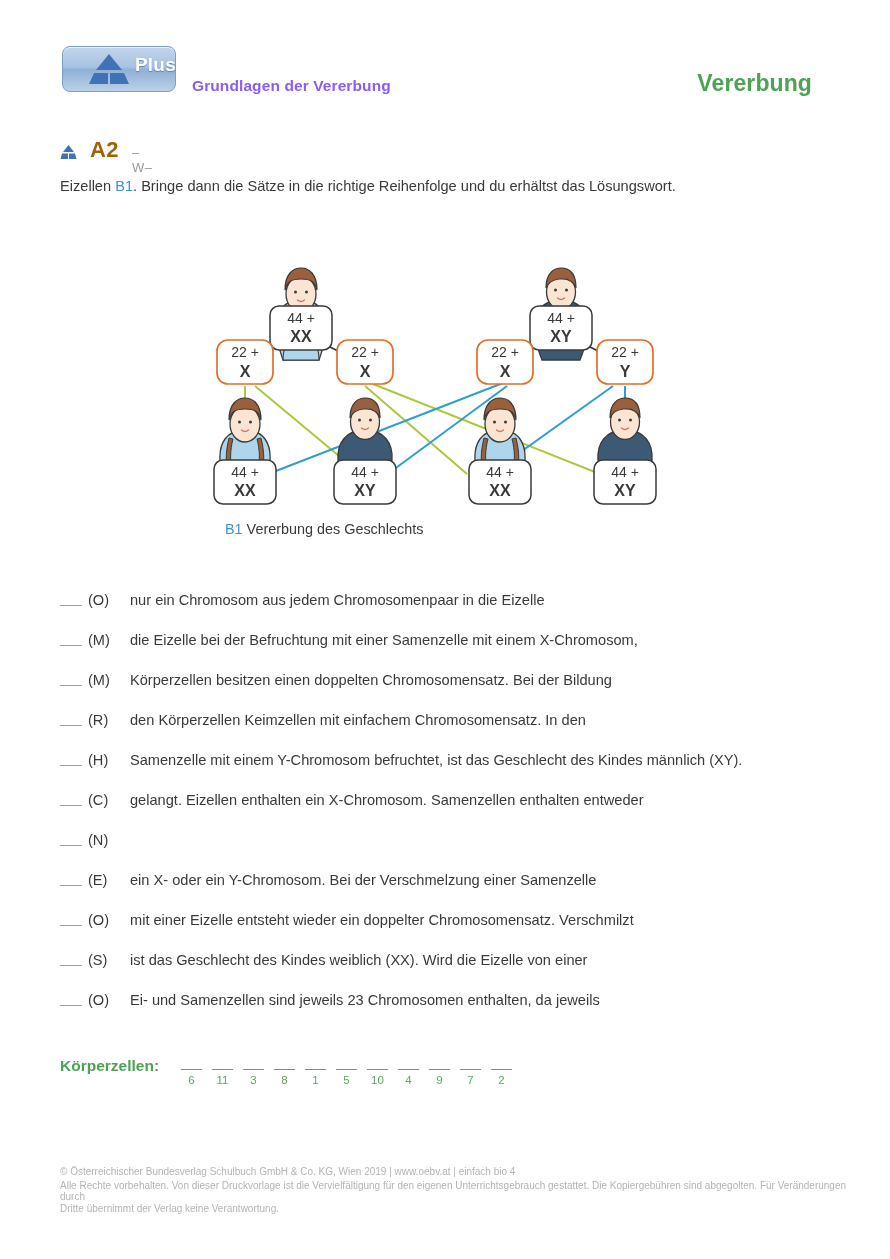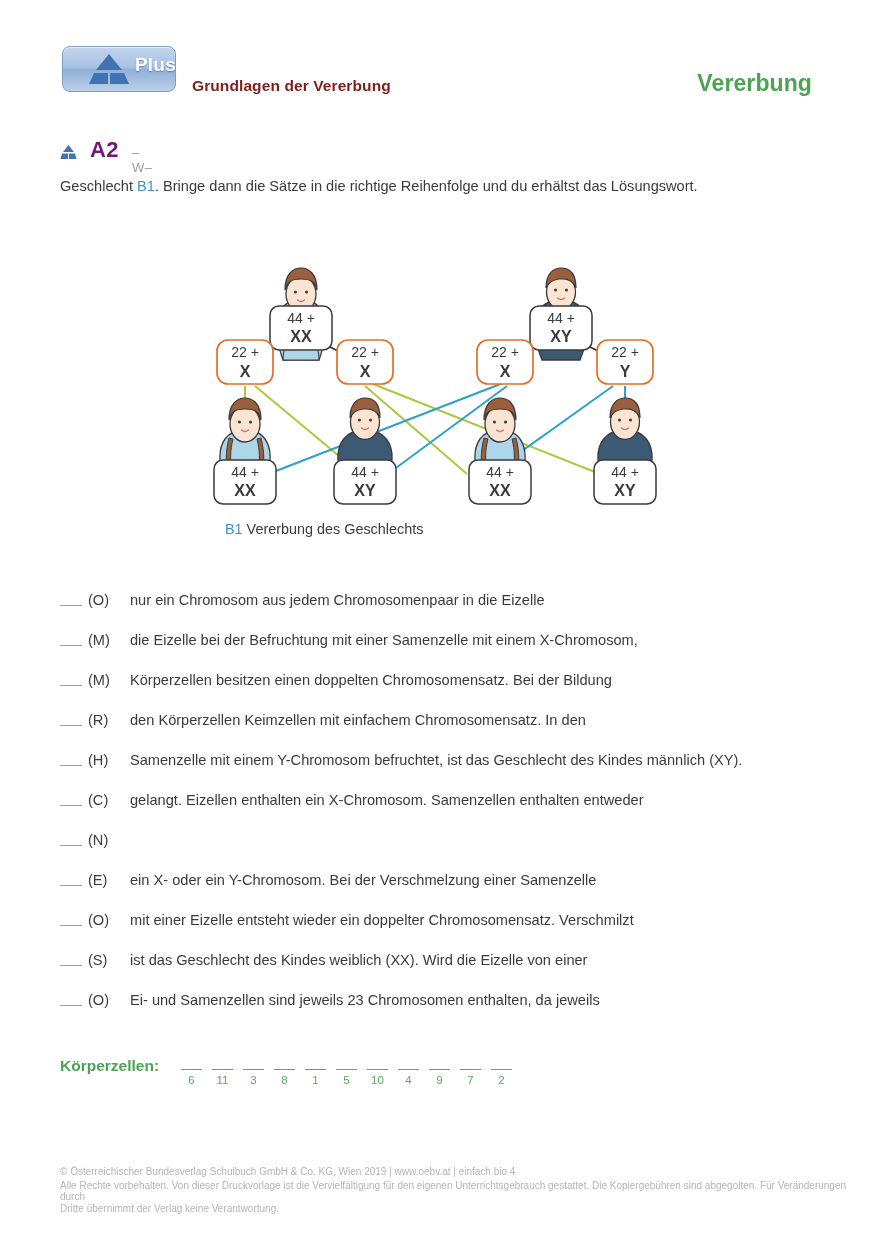--- a/index.html
+++ b/index.html
@@ -23,35 +23,35 @@
   .logo-tri{position:absolute;left:22px;top:6px;width:48px;height:33px;}
   .logo-plus{
     position:absolute;left:72px;top:7px;
     font-size:19px;font-weight:bold;color:#ffffff;
     font-family:"Liberation Sans", sans-serif;
     text-shadow:0 1px 1px rgba(60,90,130,.55);
     letter-spacing:.2px;
   }
   .subject{
     position:absolute;left:192px;top:77px;
-    font-size:15.5px;font-weight:bold;color:#7f1d1d;
+    font-size:15.5px;font-weight:bold;color:#8b5cf6;
     letter-spacing:.1px;
   }
   .topic{
     position:absolute;right:78px;top:70px;
     font-size:23px;font-weight:bold;color:#4da354;
     letter-spacing:.1px;
   }
 
   
   .task-row{position:absolute;left:60px;top:140px;height:26px;}
   .task-tri{position:absolute;left:0;top:5px;width:17px;height:15px;}
   .task-code{
     position:absolute;left:30px;top:-3px;
-    font-size:22px;font-weight:bold;color:#701a75;letter-spacing:.3px;
+    font-size:22px;font-weight:bold;color:#a16207;letter-spacing:.3px;
   }
   .task-tag{
     position:absolute;left:72px;top:5px;
     font-size:13px;color:#9b9b9b;letter-spacing:.4px;
   }
   .task-text{
     position:absolute;left:60px;top:176px;width:790px;
     font-size:14.6px;color:#3a3a3a;line-height:20px;
   }
   .ref{color:#3d92d0;}
@@ -128,21 +128,21 @@
   <svg class="task-tri" viewBox="0 0 17 15">
     <polygon points="8.5,0 14,7 3,7" fill="#3f73b5"></polygon>
     <polygon points="2,8.5 8,8.5 8,14 0.5,14" fill="#3f73b5"></polygon>
     <polygon points="9,8.5 15,8.5 16.5,14 9,14" fill="#3f73b5"></polygon>
   </svg>
   <div class="task-code">A2</div>
   <div class="task-tag">–W–</div>
 </div>
 
 <div class="task-text">
-  <span>Geschlecht </span><span class="ref">B1</span><span>. Bringe dann die Sätze in die richtige Reihenfolge und du erhältst das Lösungswort.</span>
+  <span>Eizellen </span><span class="ref">B1</span><span>. Bringe dann die Sätze in die richtige Reihenfolge und du erhältst das Lösungswort.</span>
 </div>
 
 <div class="figure">
 <svg width="500" height="280" viewBox="0 0 500 280">
   <defs>
 
     <g id="p-female">
       <path d="M0,-36 C-19,-36 -26,-22 -25,-6 C-24,8 -20,18 -18,24 L18,24 C20,18 24,8 25,-6 C26,-22 19,-36 0,-36 Z" fill="#aed6ea" stroke="#3a3a3a" stroke-width="1.3"></path>
       <path d="M-18,24 C-18,10 -12,2 0,2 C12,2 18,10 18,24 Z" fill="#aed6ea" stroke="#3a3a3a" stroke-width="1.1"></path>
       <path d="M-16,-28 C-20,-12 -19,-2 -17,6 L-13,6 C-15,-4 -15,-16 -12,-27 Z" fill="#9a5f3c" stroke="#3a3a3a" stroke-width="1"></path>

